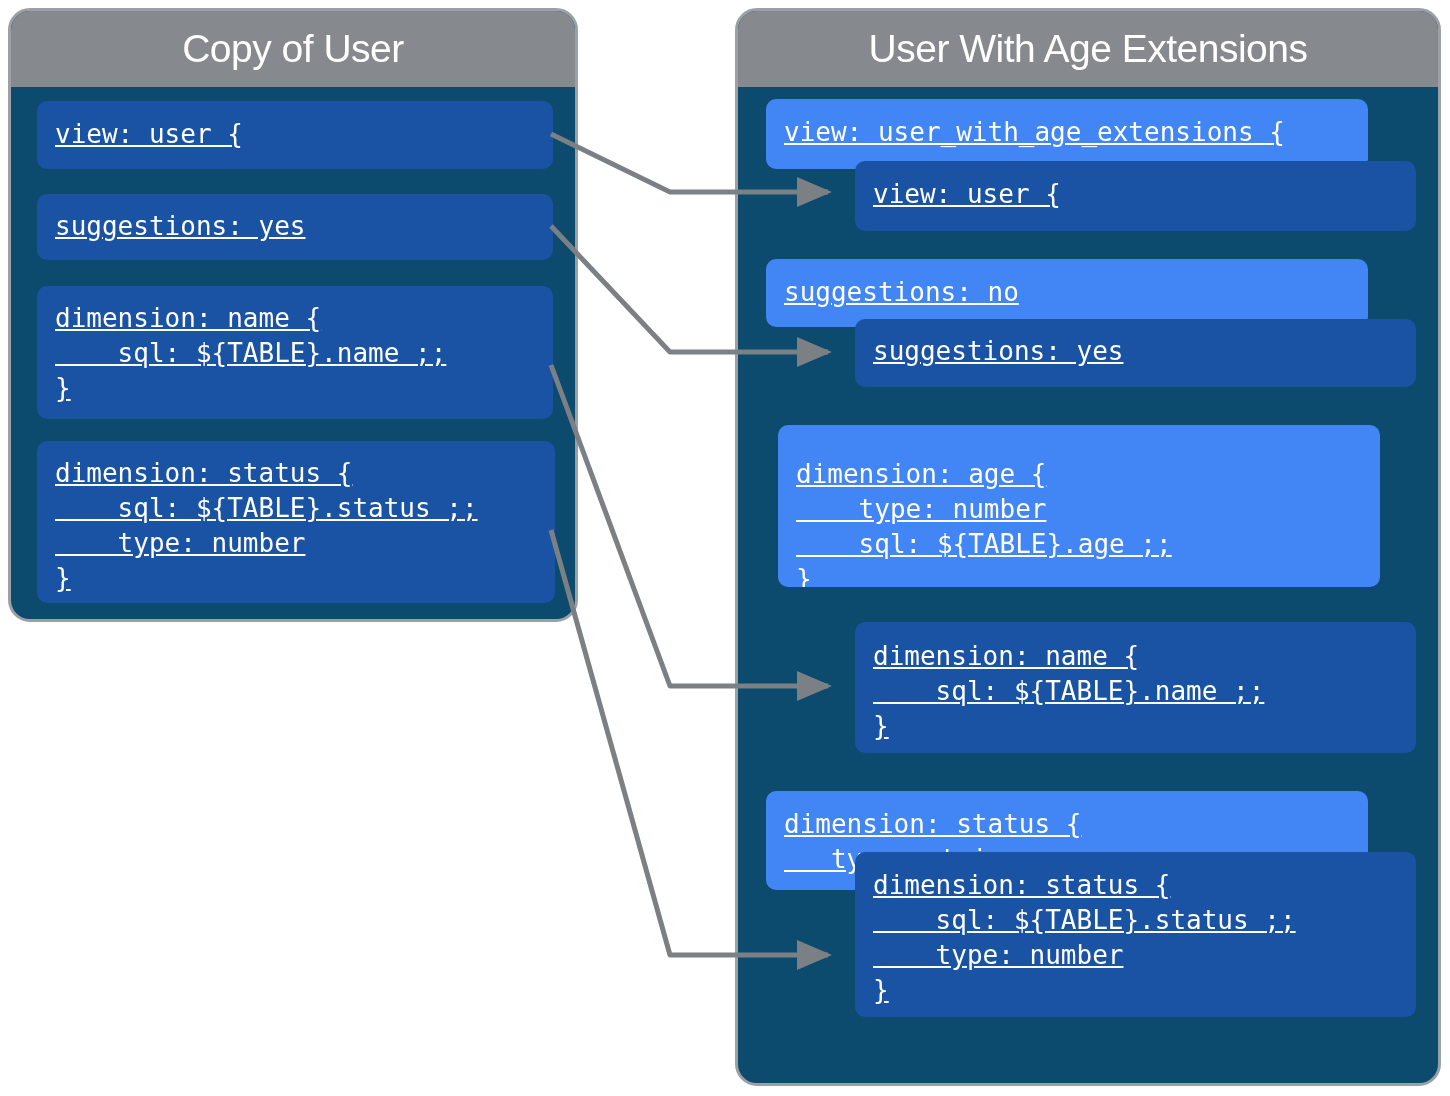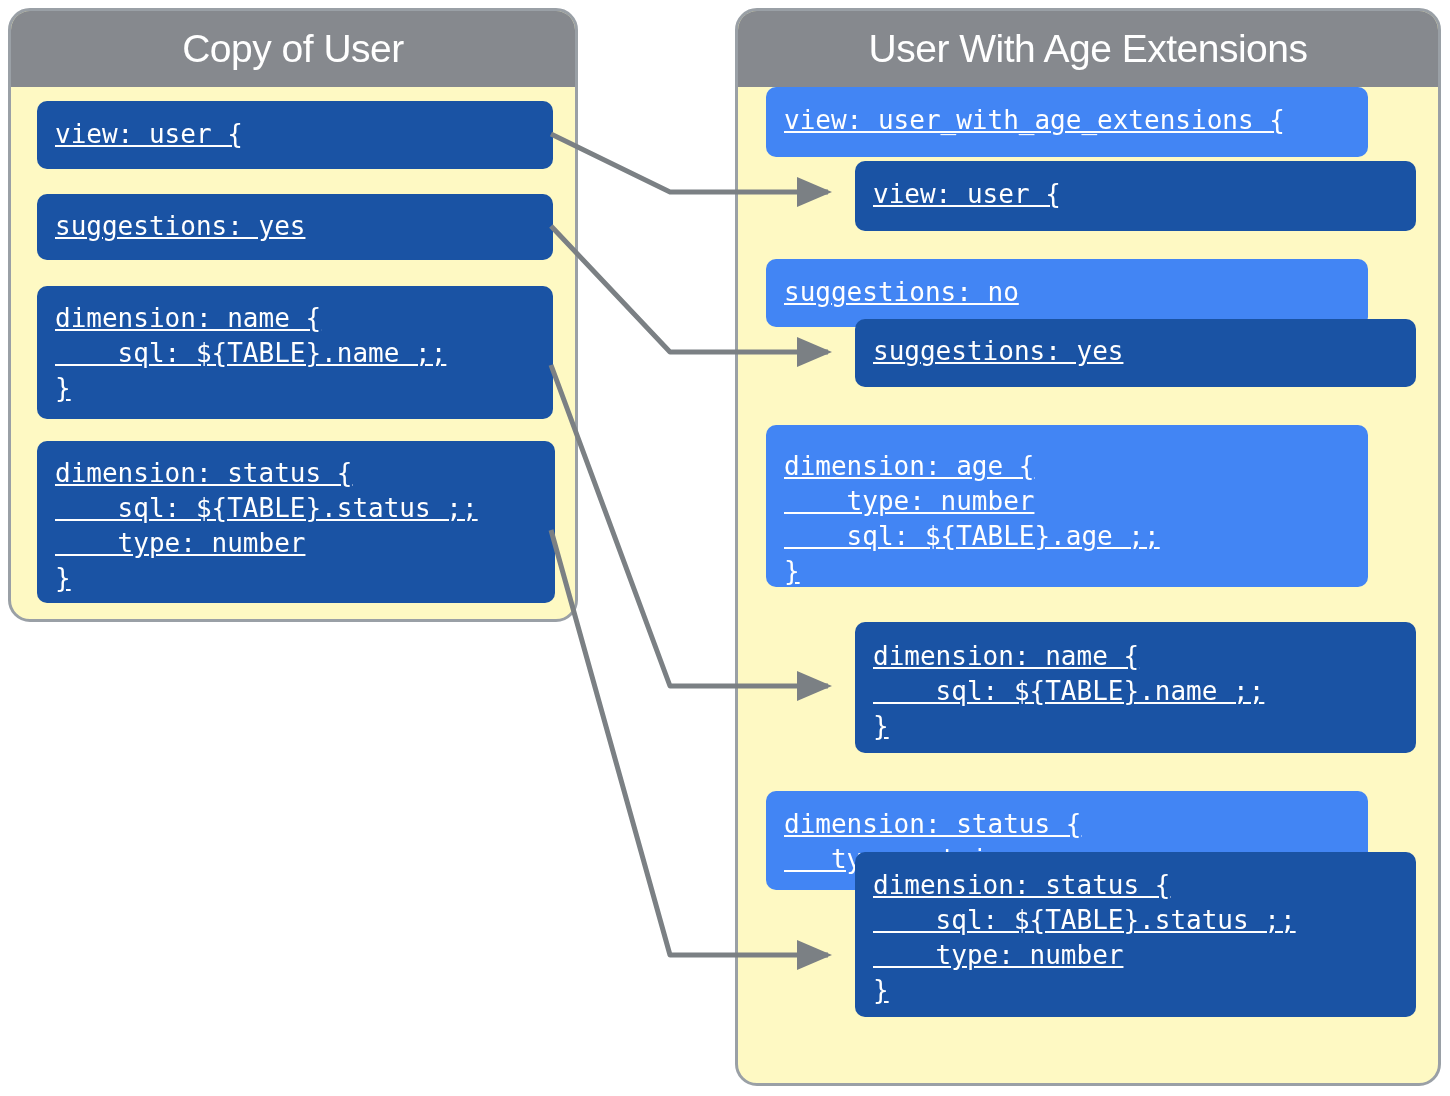--- a/index.html
+++ b/index.html
@@ -13,21 +13,21 @@
   #stage {
     position: relative;
     width: 1450px;
     height: 1096px;
     background: #ffffff;
   }
 
   
   .panel {
     position: absolute;
-    background: #fef9c3;
+    background: #0c4a6e;
     border: 3px solid #9aa0a6;
     border-radius: 22px;
     overflow: hidden;
   }
   .panel-header {
     height: 76px;
     background: #86898e;
     display: flex;
     align-items: center;
     justify-content: center;
@@ -64,25 +64,25 @@
   .code-dark  { background: #1a53a4; }
   .code-light { background: #4285f4; }
 
   
   #lb-view        { left: 26px; top: 14px;  width: 516px; height: 68px;  padding-top: 16px; }
   #lb-suggestions { left: 26px; top: 107px; width: 516px; height: 66px;  padding-top: 15px; }
   #lb-dim-name    { left: 26px; top: 199px; width: 516px; height: 133px; padding-top: 15px; }
   #lb-dim-status  { left: 26px; top: 354px; width: 518px; height: 162px; padding-top: 15px; }
 
   
-  #rb-view-ext   { left: 28px;  top: 0;  width: 602px; height: 70px;  padding-top: 16px; }
+  #rb-view-ext   { left: 28px;  top: 12px;  width: 602px; height: 70px;  padding-top: 16px; }
   #rb-view-user  { left: 117px; top: 74px;  width: 561px; height: 70px;  padding-top: 16px; }
   #rb-sugg-no    { left: 28px;  top: 172px; width: 602px; height: 68px;  }
   #rb-sugg-yes   { left: 117px; top: 232px; width: 561px; height: 68px;  padding-top: 15px; }
-  #rb-dim-age    { left: 28px;  top: 338px; width: 602px; height: 162px; padding-top: 24px; }
+  #rb-dim-age    { left: 40px;  top: 338px; width: 602px; height: 162px; padding-top: 32px; }
   #rb-dim-name   { left: 117px; top: 535px; width: 561px; height: 131px; padding-top: 17px; }
   #rb-dim-status { left: 28px;  top: 704px; width: 602px; height: 99px;  padding-top: 16px; }
   #rb-dim-status2{ left: 117px; top: 765px; width: 561px; height: 165px; padding-top: 16px; }
 
   
   #connectors {
     position: absolute;
     left: 0; top: 0;
     width: 1450px;
     height: 1096px;

